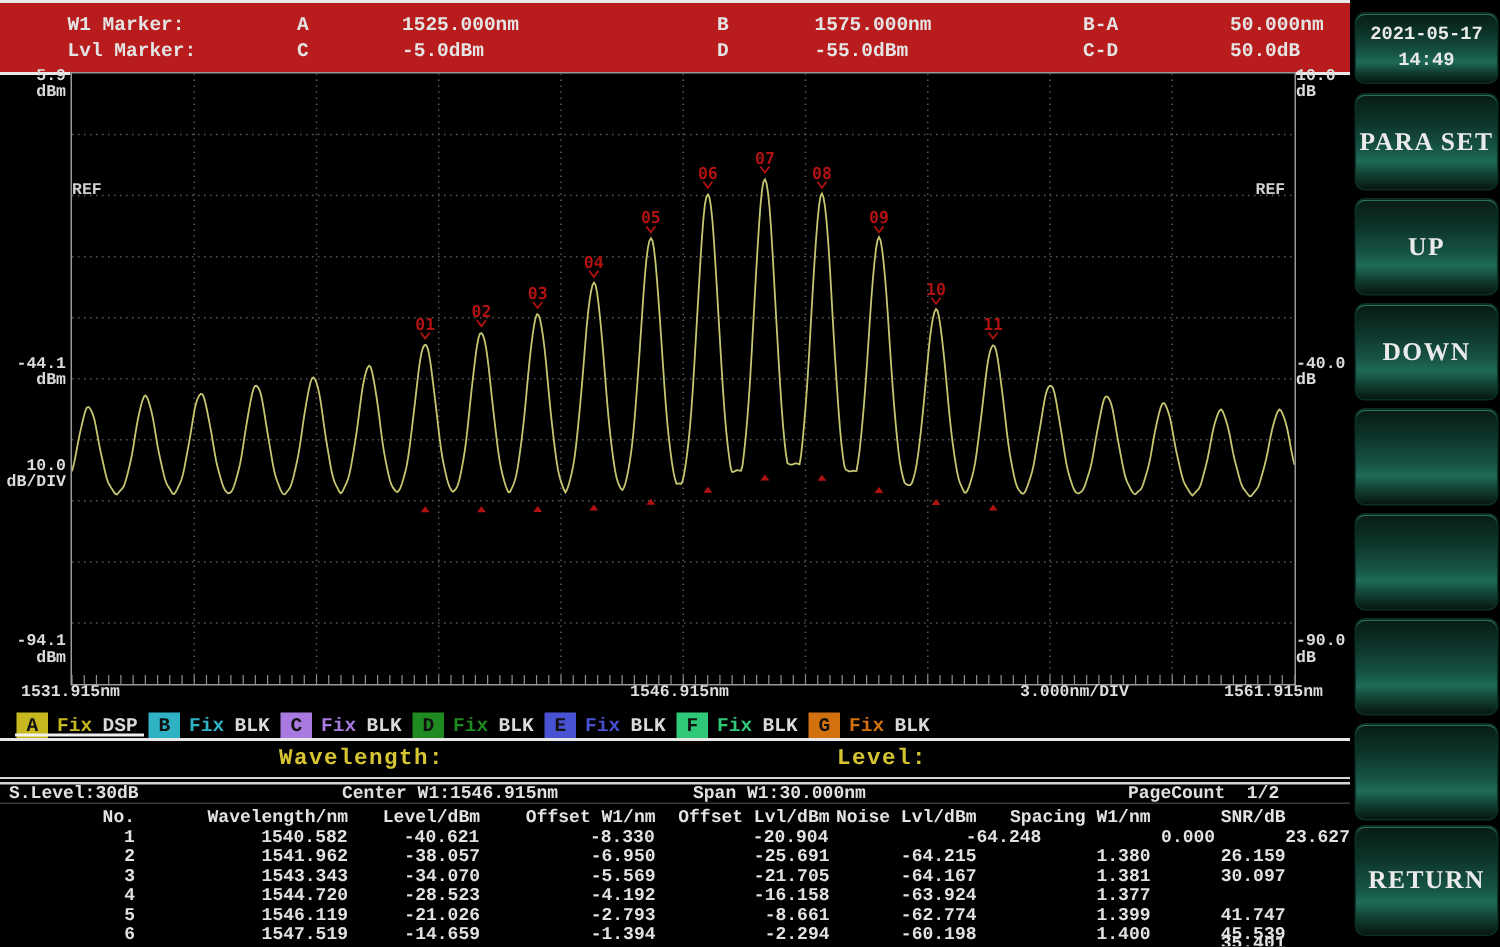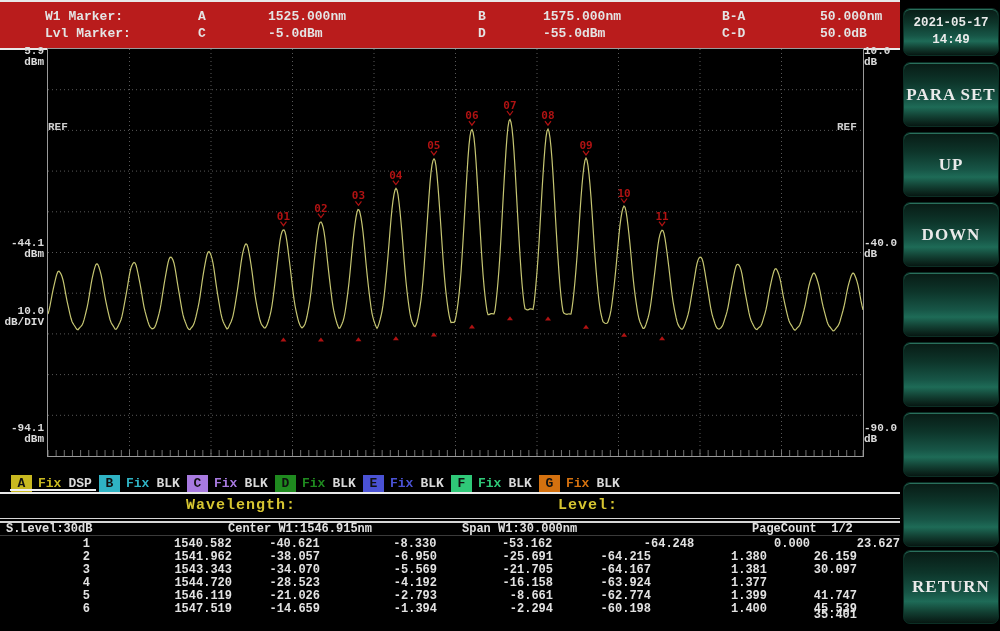--- a/index.html
+++ b/index.html
@@ -225,20 +225,26 @@
   <div class="ylab" style="left:0;top:46px;">5.9<br>dBm</div>
   <div class="ylab" style="left:0;top:238px;">-44.1<br>dBm</div>
   <div class="ylab" style="left:0;top:306px;">10.0<br>dB/DIV</div>
   <div class="ylab" style="left:0;top:423px;">-94.1<br>dBm</div>
   <div class="ylab right" style="left:864px;top:46px;">10.0<br>dB</div>
   <div class="ylab right" style="left:864px;top:238px;">-40.0<br>dB</div>
   <div class="ylab right" style="left:864px;top:423px;">-90.0<br>dB</div>
   <div class="ref" style="left:48px;top:121px;">REF</div>
   <div class="ref" style="left:837px;top:121px;">REF</div>
 
+  <div id="xaxis">
+    <span class="abs" style="left:14px;">1531.915nm</span>
+    <span class="abs" style="left:420px;">1546.915nm</span>
+    <span class="abs" style="left:680px;">3.000nm/DIV</span>
+    <span class="abs" style="left:816px;">1561.915nm</span>
+  </div>
 
   <div id="legend-row">
       <div class="lg-item" style="left: 11px;">
         <span class="lg-box" style="background: rgb(200, 184, 32);">A</span>
         <span class="lg-fix" style="color: rgb(200, 184, 32);">Fix</span>
         <span class="lg-state">DSP</span>
       </div>
       <div class="uline" style="left: 10px; width: 86px;"></div>
       <div class="lg-item" style="left: 99px;">
         <span class="lg-box" style="background: rgb(47, 179, 196);">B</span>
@@ -281,26 +287,36 @@
 
   <div id="status-row">
     <span style="left:6px;">S.Level:30dB</span>
     <span style="left:228px;">Center W1:1546.915nm</span>
     <span style="left:462px;">Span W1:30.000nm</span>
     <span style="left:752px;">PageCount  1/2</span>
   </div>
   <div class="sep3"></div>
 
   <div id="peak-table">
+      <div class="trow head">
+        <span class="tcell" style="width: 90px;">No.</span>
+        <span class="tcell" style="width: 142px;">Wavelength/nm</span>
+        <span class="tcell" style="width: 88px;">Level/dBm</span>
+        <span class="tcell" style="width: 117px;">Offset W1/nm</span>
+        <span class="tcell" style="width: 116px;">Offset Lvl/dBm</span>
+        <span class="tcell" style="width: 98px;">Noise Lvl/dBm</span>
+        <span class="tcell" style="width: 116px;">Spacing W1/nm</span>
+        <span class="tcell" style="width: 90px;">SNR/dB</span>
+      </div>
       <div class="trow">
         <span class="tcell" style="width: 90px;">1</span>
         <span class="tcell" style="width: 142px;">1540.582</span>
         <span class="tcell" style="width: 88px;">-40.621</span>
         <span class="tcell" style="width: 117px;">-8.330</span>
-        <span class="tcell" style="width: 116px;">-53.162</span>
+        <span class="tcell" style="width: 116px;">-20.904</span>
         <span class="tcell" style="width: 98px; padding-left: 44px;">-64.248</span>
         <span class="tcell" style="width: 116px;">0.000</span>
         <span class="tcell" style="width: 90px;">23.627</span>
       </div>
       <div class="trow">
         <span class="tcell" style="width: 90px;">2</span>
         <span class="tcell" style="width: 142px;">1541.962</span>
         <span class="tcell" style="width: 88px;">-38.057</span>
         <span class="tcell" style="width: 117px;">-6.950</span>
         <span class="tcell" style="width: 116px;">-25.691</span>

